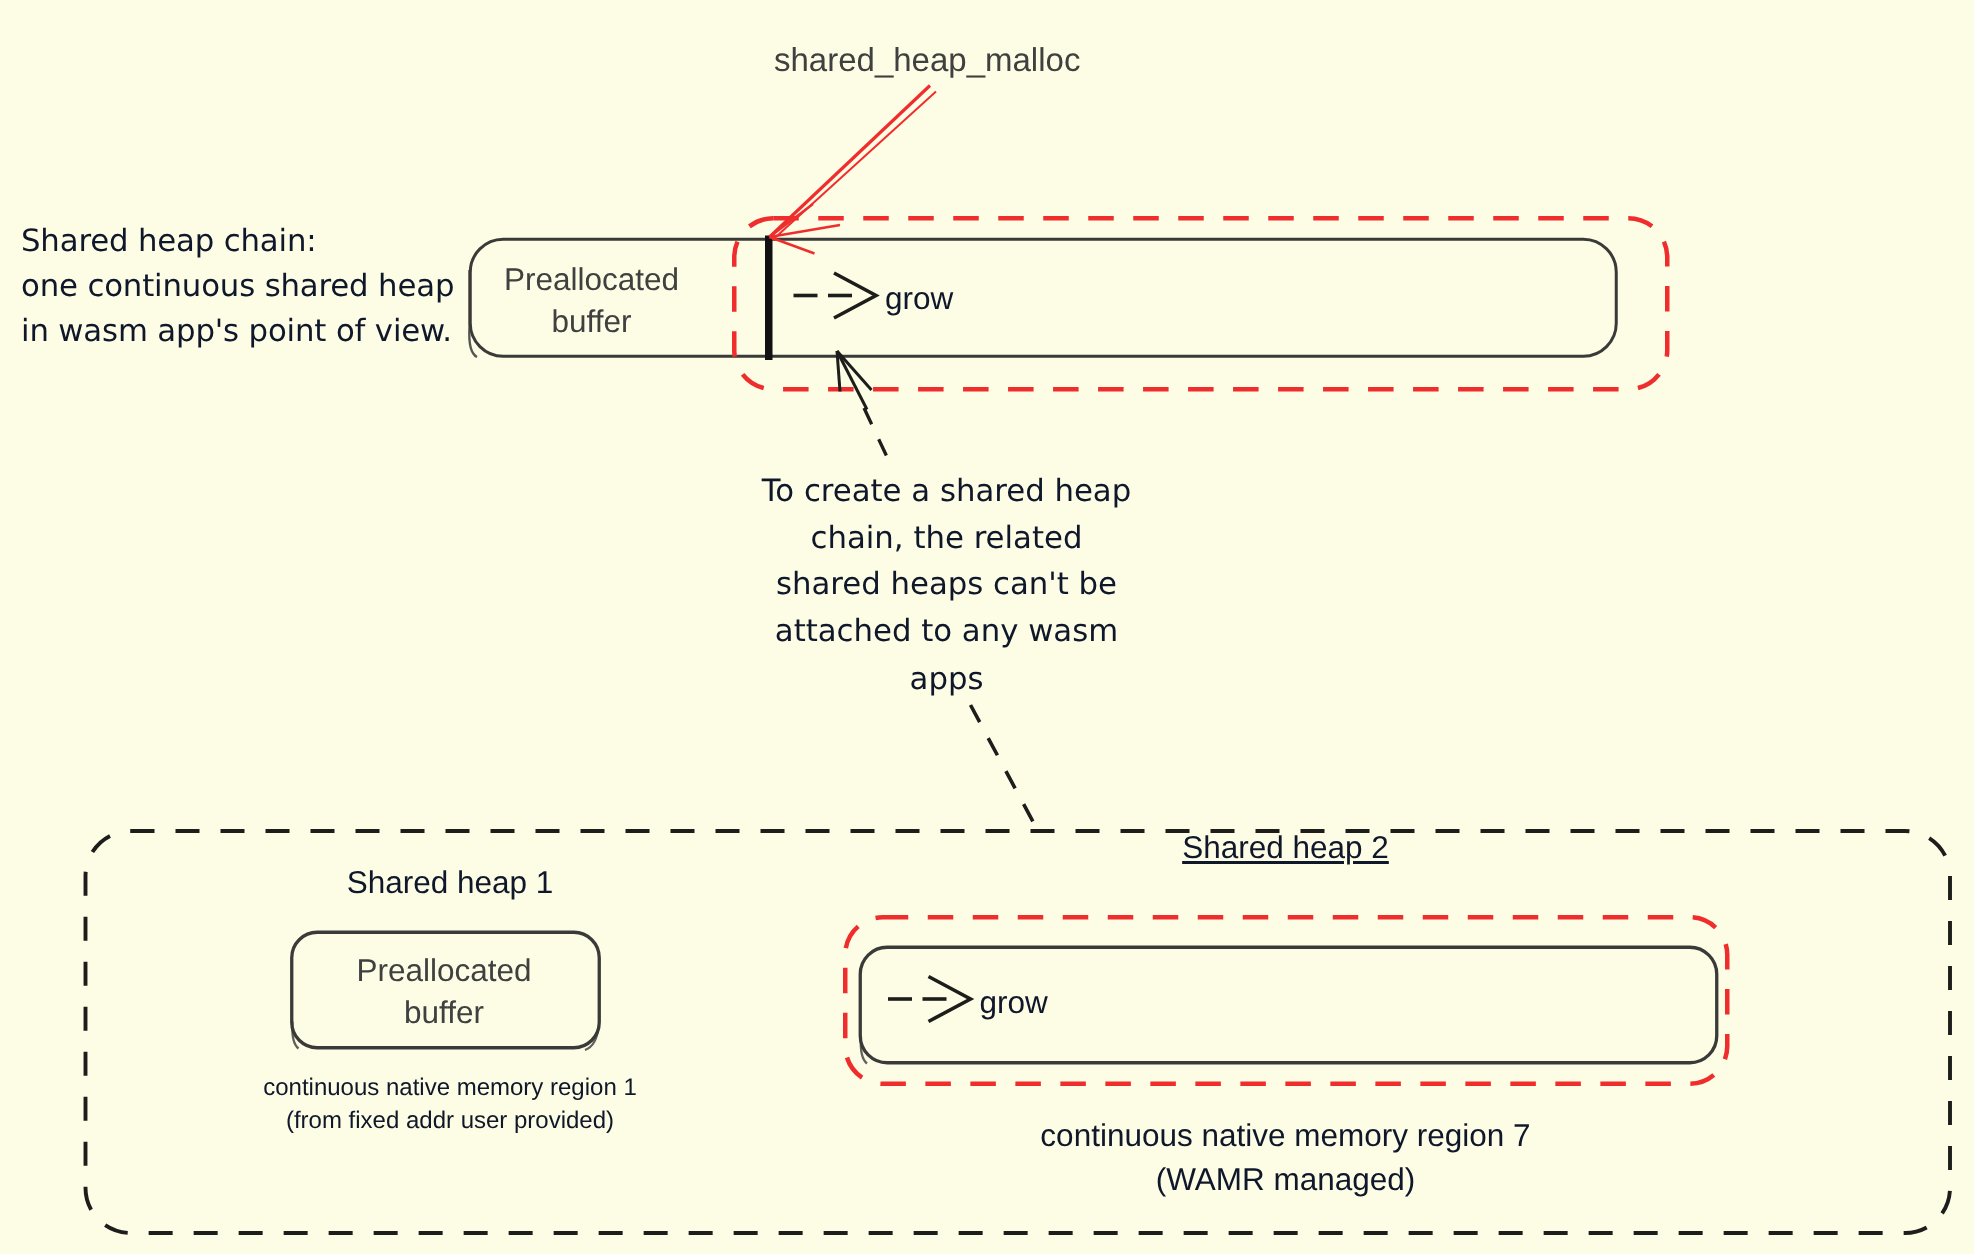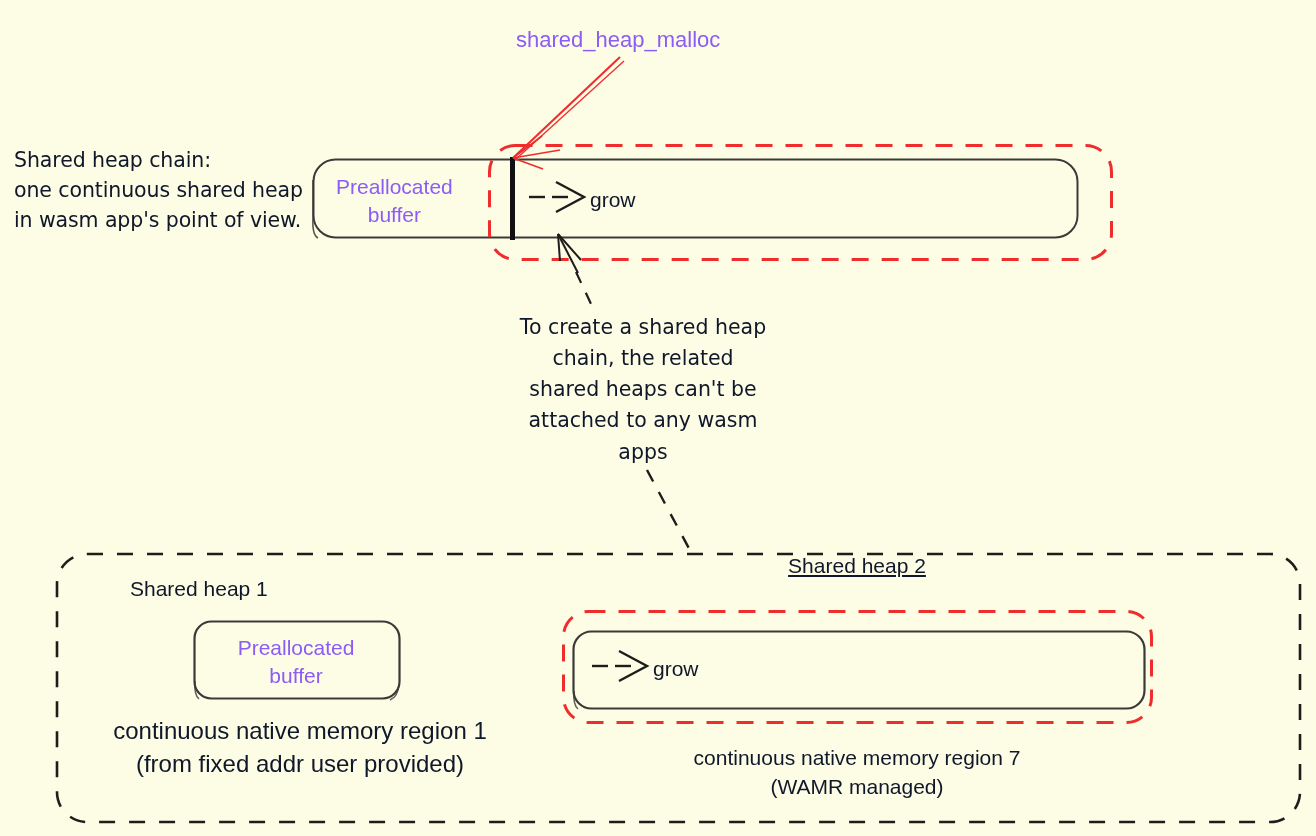--- a/index.html
+++ b/index.html
@@ -25,21 +25,21 @@
     height: 836px;
     pointer-events: none;
   }
   .txt {
     position: absolute;
     white-space: pre;
     line-height: 1.30;
     color: #0f172a;
     font-family: "DejaVu Sans", sans-serif;
   }
-  .red { color: #8b5cf6; }
+  .red { color: #404040; }
 
   
   #desc-block {
     left: 14px;
     top: 145px;
     font-size: 20.5px;
     line-height: 1.47;
     letter-spacing: -0.1px;
   }
   
@@ -60,33 +60,33 @@
   }
   
   #grow-top {
     left: 590px;
     top: 186px;
     font-size: 21px;
     font-family: "Liberation Sans", sans-serif;
   }
   
   #mid-note {
-    left: 508px;
+    left: 496px;
     top: 312px;
     width: 270px;
     text-align: center;
     font-size: 20.5px;
     line-height: 1.52;
   }
   
   #sh1-title {
     left: 130px;
     top: 575px;
     width: 340px;
-    text-align: left;
+    text-align: center;
     font-size: 21px;
     font-family: "Liberation Sans", sans-serif;
   }
   #sh2-title {
     left: 687px;
     top: 552px;
     width: 340px;
     text-align: center;
     font-size: 21px;
     font-family: "Liberation Sans", sans-serif;
@@ -105,21 +105,21 @@
     left: 653px;
     top: 655px;
     font-size: 21px;
     font-family: "Liberation Sans", sans-serif;
   }
   #region1-caption {
     left: 110px;
     top: 715px;
     width: 380px;
     text-align: center;
-    font-size: 24px;
+    font-size: 16px;
     line-height: 1.36;
     font-family: "Liberation Sans", sans-serif;
   }
   #region2-caption {
     left: 667px;
     top: 744px;
     width: 380px;
     text-align: center;
     font-size: 21px;
     line-height: 1.36;

